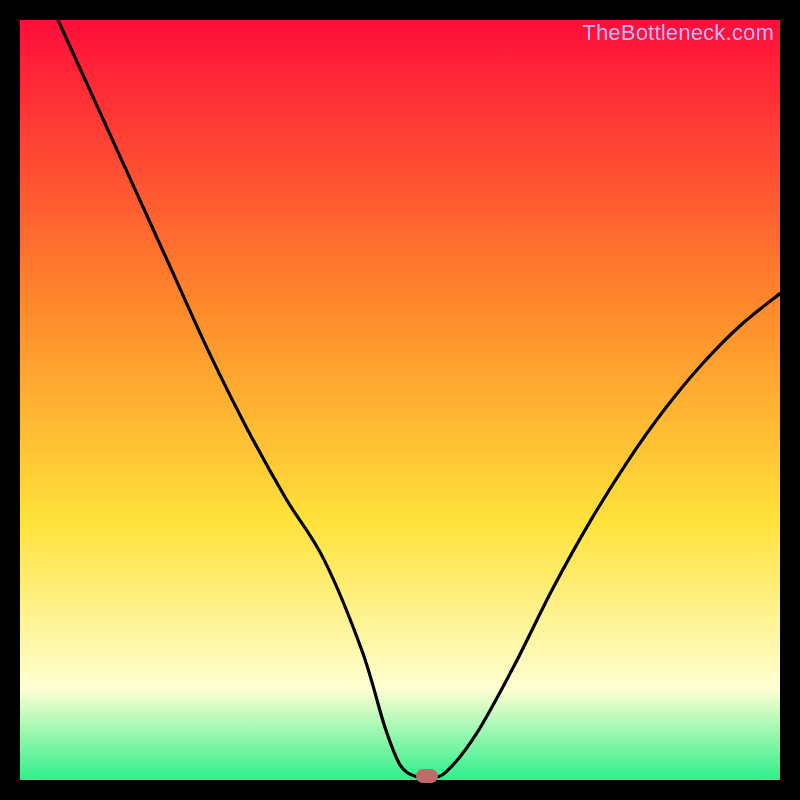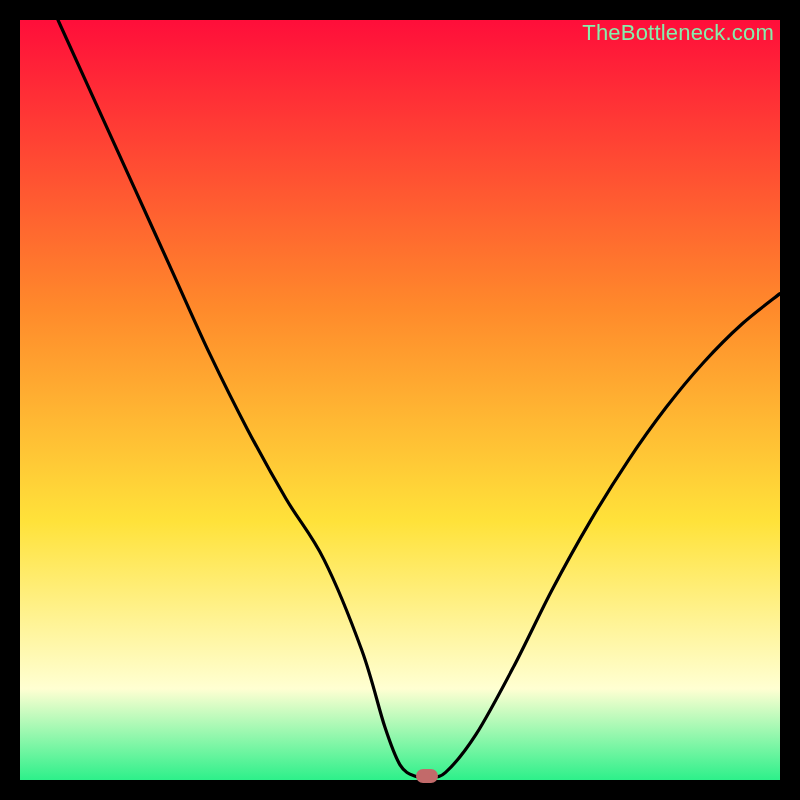--- a/index.html
+++ b/index.html
@@ -25,21 +25,21 @@
     top: 0;
     width: 760px;
     height: 760px;
   }
   .watermark {
     position: absolute;
     top: 0px;
     right: 6px;
     font-size: 22px;
     font-weight: 500;
-    color: #86efac;
+    color: #c4b5fd;
     letter-spacing: 0.2px;
   }
   .marker {
     position: absolute;
     width: 22px;
     height: 14px;
     border-radius: 7px;
     transform: translate(-50%, -50%);
   }
 </style>

